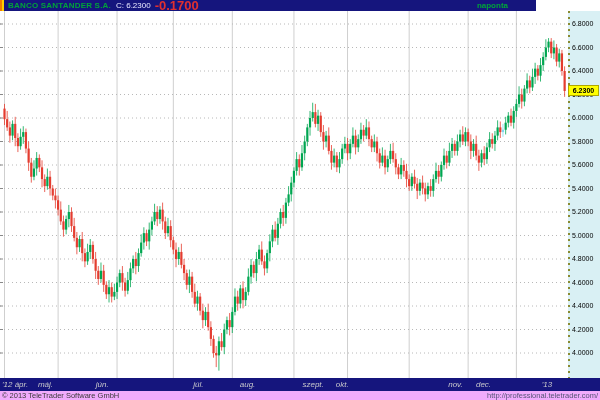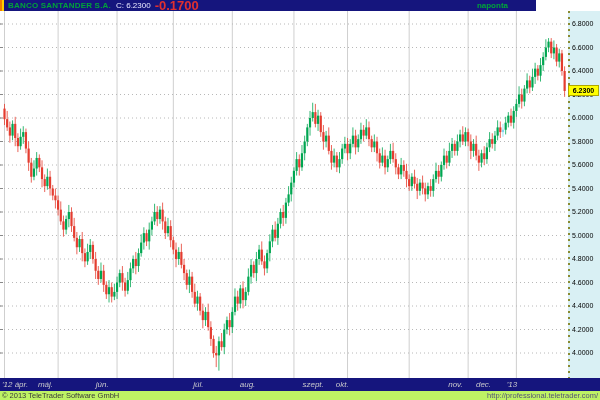--- a/index.html
+++ b/index.html
@@ -33,21 +33,21 @@
   .ylab{position:absolute;left:4px;color:#000;font-size:7px;line-height:8px;}
   .badge{position:absolute;left:1px;width:29px;height:9px;background:#ffff00;color:#000;
          font-size:7px;font-weight:bold;line-height:9px;text-align:center;
          outline:1px solid #b0a800;z-index:2;}
 
   
   .xaxis{position:absolute;left:0;top:378px;width:600px;height:13px;background:#15157d;font-style:italic;}
   .xlab{position:absolute;top:2px;color:#c8c8cc;font-size:8px;white-space:nowrap;}
 
   
-  .footer{position:absolute;left:0;top:391px;width:600px;height:9px;background:#bef264;}
+  .footer{position:absolute;left:0;top:391px;width:600px;height:9px;background:#f0abfc;}
   .copyright{position:absolute;left:2px;top:0;color:#3a3a3a;font-size:7.5px;line-height:9px;}
   .footer-url{position:absolute;right:2px;top:0;color:#555577;font-size:7.5px;line-height:9px;}
 </style>
 </head>
 <body>
 
 <div class="titlebar">
   <div class="app-chip"></div>
   <span class="sym">BANCO SANTANDER S.A.</span>
   <span class="last">C: 6.2300</span>
@@ -543,19 +543,19 @@
 <div class="xaxis" id="xaxis">
     <div class="xlab" style="left: 2px;">'12 ápr.</div>
     <div class="xlab" style="left: 44px; transform: translateX(-40%);">máj.</div>
     <div class="xlab" style="left: 101px; transform: translateX(-40%);">jún.</div>
     <div class="xlab" style="left: 173.34px; transform: translateX(-40%); margin-left: 24px;">júl.</div>
     <div class="xlab" style="left: 246px; transform: translateX(-40%);">aug.</div>
     <div class="xlab" style="left: 311px; transform: translateX(-40%);">szept.</div>
     <div class="xlab" style="left: 341px; transform: translateX(-40%);">okt.</div>
     <div class="xlab" style="left: 426px; transform: translateX(-40%); margin-left: 28px;">nov.</div>
     <div class="xlab" style="left: 482px; transform: translateX(-40%);">dec.</div>
-    <div class="xlab" style="left: 511px; transform: translateX(-40%); text-align: right;">'13</div>
+    <div class="xlab" style="left: 546px; transform: translateX(-40%); text-align: right;">'13</div>
   </div>
 
 <div class="footer">
   <span class="copyright">© 2013 TeleTrader Software GmbH</span>
   <span class="footer-url">http://professional.teletrader.com/</span>
 </div>
 
 </body></html>

